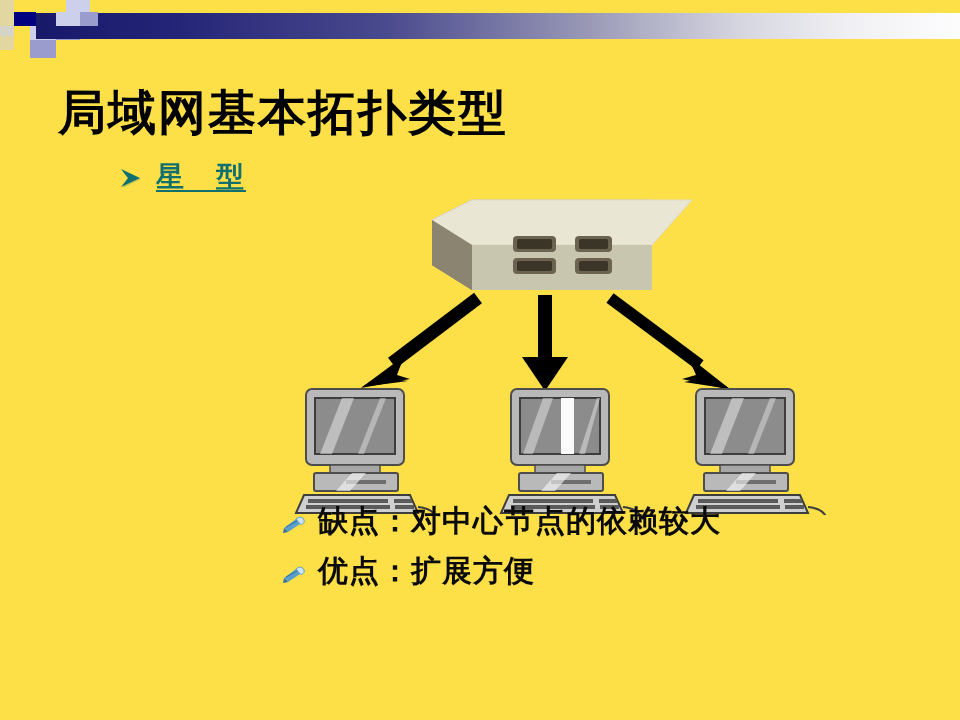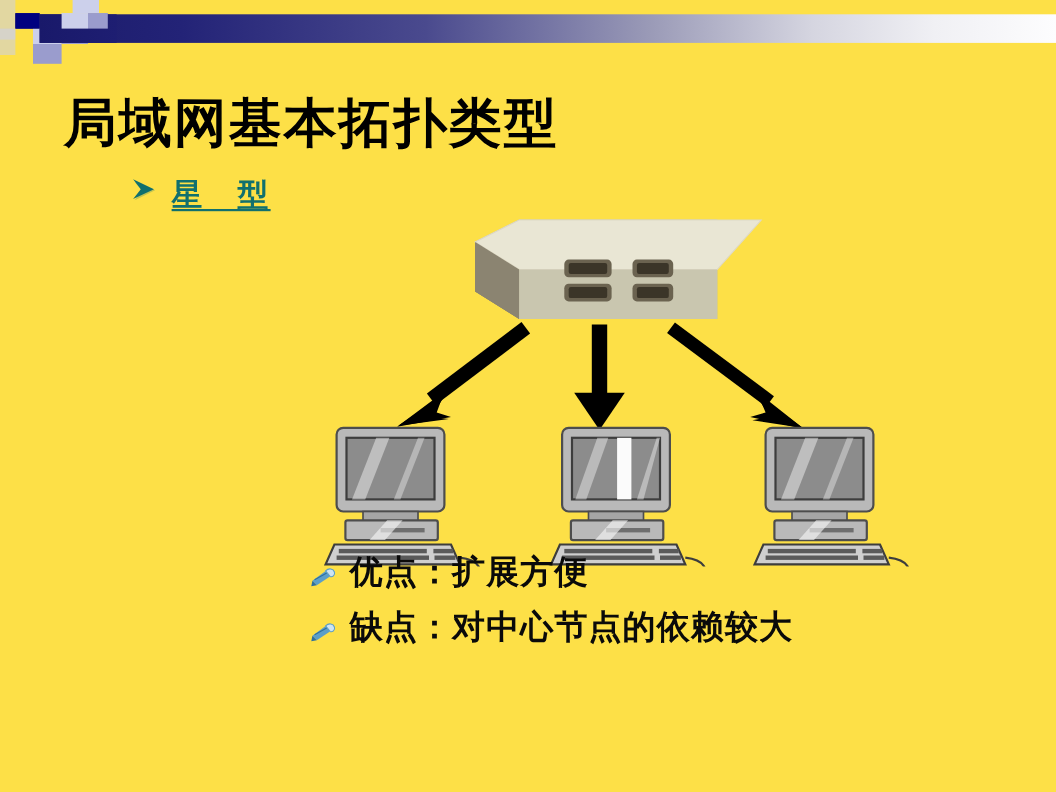--- a/index.html
+++ b/index.html
@@ -30,21 +30,21 @@
 
   
   .title{
     position:absolute;left:58px;top:88px;
     font-family:"DejaVu Serif","Liberation Serif",serif;
     font-size:48px;font-weight:bold;color:#000000;
     letter-spacing:2px;line-height:1;white-space:nowrap;
   }
 
   
-  .subline{position:absolute;left:118px;top:158px;display:flex;align-items:flex-start;white-space:nowrap;}
+  .subline{position:absolute;left:118px;top:158px;display:flex;align-items:center;white-space:nowrap;}
   .arrow-bullet{width:26px;height:26px;margin-right:12px;position:relative;top:1px;}
   .sub-text{
     font-family:"DejaVu Serif","Liberation Serif",serif;
     font-size:28px;font-weight:bold;color:#11706e;
     text-decoration:underline;text-underline-offset:4px;
     letter-spacing:2px;
   }
 
   
   .diagram{position:absolute;left:0;top:195px;width:960px;height:320px;}
@@ -226,28 +226,28 @@
 
   <div class="notes">
 
     <div class="note">
       <svg class="pen-ico" viewBox="0 0 26 26">
         <path d="M2 16 L14 7 L18 12 L6 20 Z" fill="#5b9ec9"></path>
         <path d="M2 16 L6 20 L1 21 Z" fill="#2e6f9e"></path>
         <path d="M14 7 C17 4 21 5 22 8 C23 11 20 13 18 12 Z" fill="#cfe4f2" stroke="#5b9ec9" stroke-width="1"></path>
         <line x1="4" y1="15" x2="15" y2="9" stroke="#2e6f9e" stroke-width="1"></line>
       </svg>
-      <span class="note-text">优点：扩展方便</span>
+      <span class="note-text">缺点：对中心节点的依赖较大</span>
     </div>
 
     <div class="note">
       <svg class="pen-ico" viewBox="0 0 26 26">
         <path d="M2 16 L14 7 L18 12 L6 20 Z" fill="#5b9ec9"></path>
         <path d="M2 16 L6 20 L1 21 Z" fill="#2e6f9e"></path>
         <path d="M14 7 C17 4 21 5 22 8 C23 11 20 13 18 12 Z" fill="#cfe4f2" stroke="#5b9ec9" stroke-width="1"></path>
         <line x1="4" y1="15" x2="15" y2="9" stroke="#2e6f9e" stroke-width="1"></line>
       </svg>
-      <span class="note-text">缺点：对中心节点的依赖较大</span>
+      <span class="note-text">优点：扩展方便</span>
     </div>
 
   </div>
 
 </div>
 
 </body></html>

